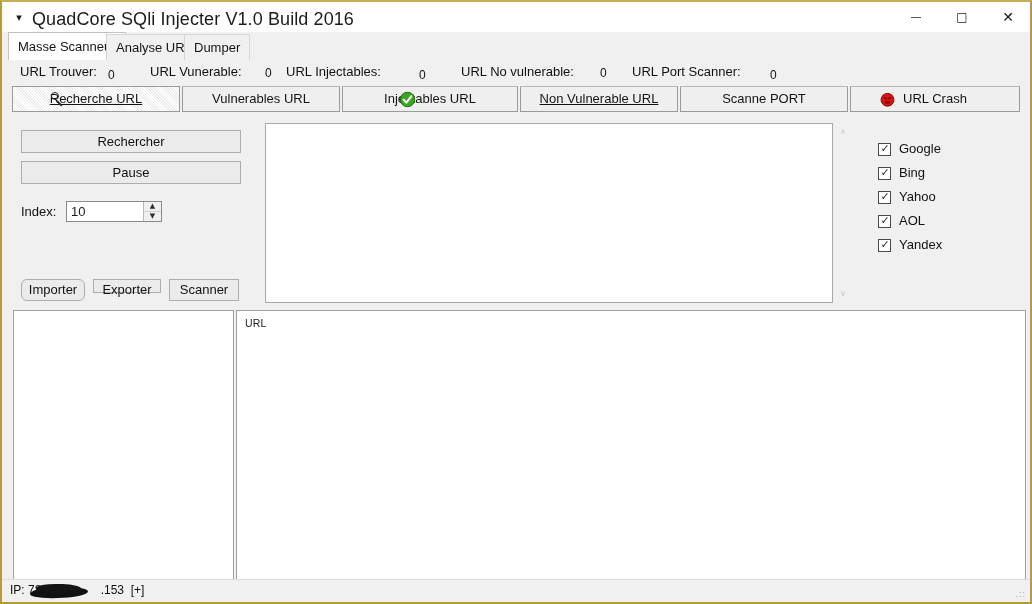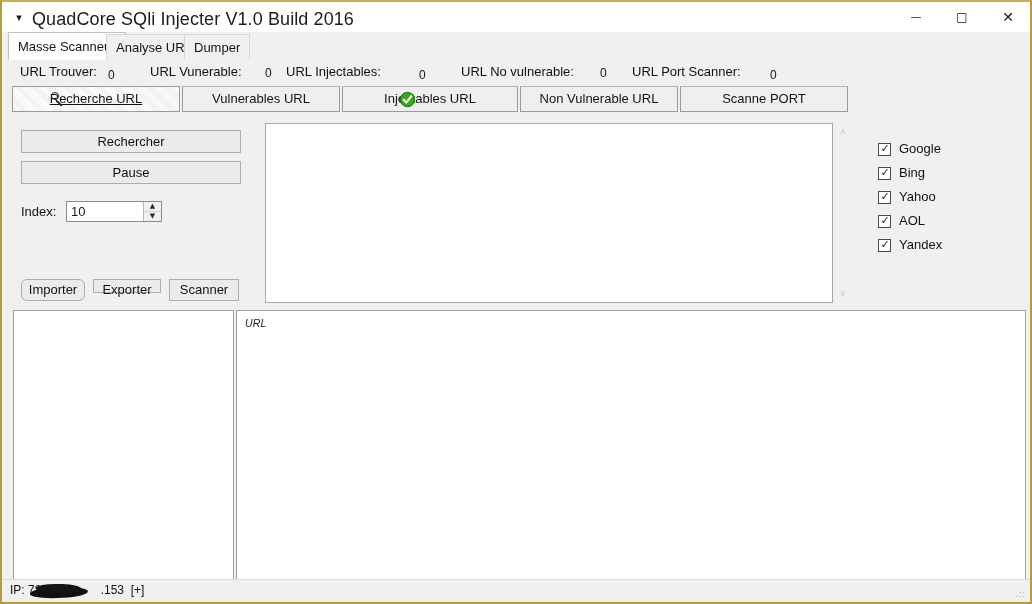--- a/index.html
+++ b/index.html
@@ -326,21 +326,20 @@
     background: #ffffff;
     border: 1px solid #a0a0a0;
   }
   #bottom-right-panel {
     position: absolute;
     left: 234px; top: 308px;
     width: 790px; height: 270px;
     box-sizing: border-box;
     background: #ffffff;
     border: 1px solid #a0a0a0;
-    font-style: italic;
   }
   #url-col-header {
     position: absolute;
     left: 8px; top: 6px;
     font-size: 10.5px;
     color: #1d1d1d;
     letter-spacing: 0.2px;
   }
 
   
@@ -444,28 +443,38 @@
     <div class="act-btn" style="left:340px; width:176px;">
       <span class="btn-ico ico-green">
         <svg width="17" height="17" viewBox="0 0 17 17">
           <circle cx="8.5" cy="8.5" r="7.2" fill="#3aa81c" stroke="#1d6b0d" stroke-width="1"></circle>
           <path d="M4.6 8.8 L7.3 11.6 L12.4 5.2" fill="none" stroke="#ffffff" stroke-width="2.1" stroke-linecap="round" stroke-linejoin="round"></path>
         </svg>
       </span>
       <span>Injectables URL</span>
     </div>
 
-    <div class="act-btn" style="left:518px; width:158px;">
+    <div class="act-btn" style="left:518px; width:158px;text-decoration:underline;">
       <span>Non Vulnerable URL</span>
     </div>
 
     <div class="act-btn" style="left:678px; width:168px;">
       <span>Scanne PORT</span>
     </div>
 
+    <div class="act-btn" style="left:848px; width:170px;">
+      <span class="btn-ico ico-red">
+        <svg width="17" height="17" viewBox="0 0 17 17">
+          <circle cx="8.5" cy="8.8" r="6.4" fill="#d81414" stroke="#8f0000" stroke-width="1"></circle>
+          <path d="M5 6.6 L7.2 7.6 M12 6.6 L9.8 7.6" stroke="#6a0000" stroke-width="1.2" stroke-linecap="round"></path>
+          <ellipse cx="8.5" cy="11.2" rx="2.6" ry="1.5" fill="#7d0000"></ellipse>
+        </svg>
+      </span>
+      <span>URL Crash</span>
+    </div>
   </div>
 
   <div class="ctrl-btn" id="btn-rechercher">Rechercher</div>
   <div class="ctrl-btn" id="btn-pause">Pause</div>
 
   <span id="index-label">Index:</span>
   <div id="index-spinner">
     <span id="index-input">10</span>
     <span class="spin-btns">
       <span class="spin-up">▲</span>

